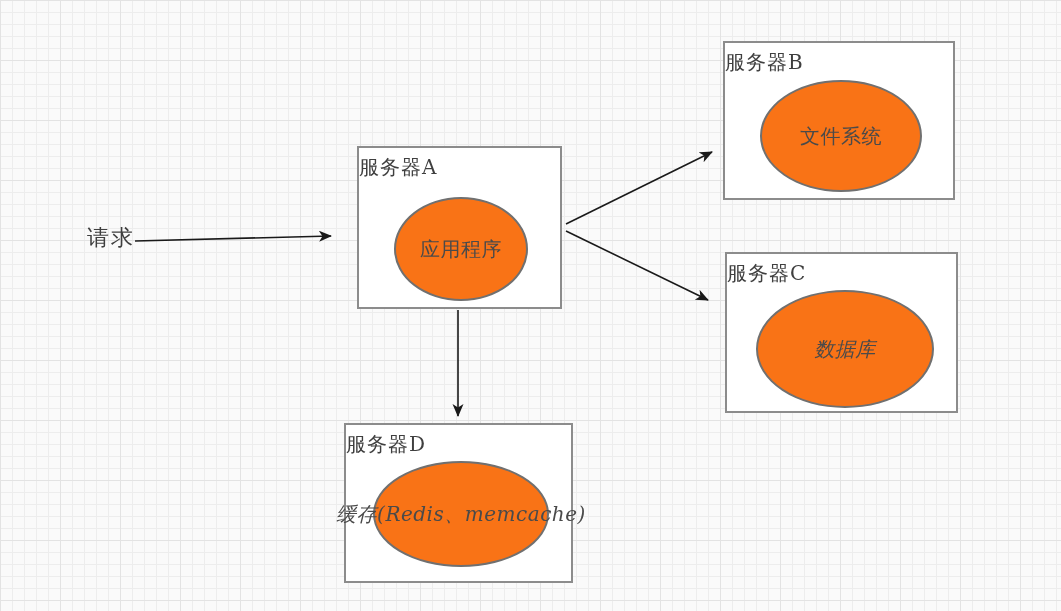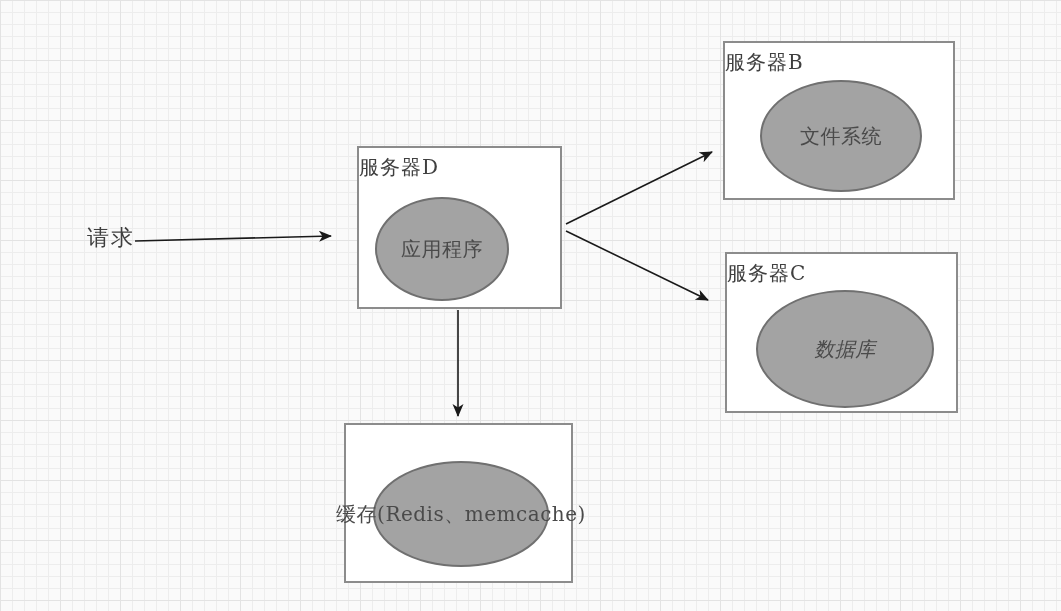--- a/index.html
+++ b/index.html
@@ -42,51 +42,51 @@
     font-size: 20px;
     color: #3f3f3f;
     letter-spacing: 1px;
     white-space: nowrap;
   }
   .ellipse {
     position: absolute;
     border: 2px solid #707070;
     border-radius: 50%;
     box-sizing: border-box;
-    background: #a3a3a3;
+    background: #f97316;
     display: flex;
     align-items: center;
     justify-content: center;
   }
   .ellipse-label {
     font-size: 20px;
     color: #4a4a4a;
     white-space: nowrap;
     letter-spacing: 0.5px;
   }
   .free-label {
     position: absolute;
     font-size: 22px;
     color: #3f3f3f;
     letter-spacing: 2px;
     white-space: nowrap;
     margin-left: 20px;
   }
   
   .node-a { left: 357px; top: 146px; width: 205px; height: 163px; }
-  .node-a .ellipse { left: 16px; top: 49px; width: 134px; height: 104px; }
+  .node-a .ellipse { left: 35px; top: 49px; width: 134px; height: 104px; }
   
   .node-b { left: 723px; top: 41px; width: 232px; height: 159px; }
   .node-b .ellipse { left: 35px; top: 37px; width: 162px; height: 112px; }
   
   .node-c { left: 725px; top: 252px; width: 233px; height: 161px; padding-left: 41px; }
   .node-c .ellipse { left: 29px; top: 36px; width: 178px; height: 118px; font-style: italic; }
   
   .node-d { left: 344px; top: 423px; width: 229px; height: 160px; }
-  .node-d .ellipse { left: 27px; top: 36px; width: 176px; height: 106px; }
+  .node-d .ellipse { left: 27px; top: 36px; width: 176px; height: 106px; font-style: italic; }
   .request-label { left: 67px; top: 223px; }
 </style>
 </head>
 <body>
 
 <div class="canvas">
 
   <svg class="edge-layer" width="1061" height="611" viewBox="0 0 1061 611" xmlns="http://www.w3.org/2000/svg">
     <defs>
       <marker id="arrowhead" markerWidth="16" markerHeight="14" refX="12" refY="5.5" orient="auto" markerUnits="userSpaceOnUse">
@@ -95,39 +95,40 @@
     </defs>
     <path d="M135,241 L331,236" stroke="#1a1a1a" stroke-width="1.6" fill="none" marker-end="url(#arrowhead)"></path>
     <path d="M566,224 L712,152" stroke="#1a1a1a" stroke-width="1.6" fill="none" marker-end="url(#arrowhead)"></path>
     <path d="M566,231 L708,300" stroke="#1a1a1a" stroke-width="1.6" fill="none" marker-end="url(#arrowhead)"></path>
     <path d="M458,310 L458,416" stroke="#1a1a1a" stroke-width="1.6" fill="none" marker-end="url(#arrowhead)"></path>
   </svg>
 
   <div class="free-label request-label">请求</div>
 
   <div class="node node-a">
-    <div class="node-title">服务器D</div>
+    <div class="node-title">服务器A</div>
     <div class="ellipse">
       <span class="ellipse-label">应用程序</span>
     </div>
   </div>
 
   <div class="node node-b">
     <div class="node-title">服务器B</div>
     <div class="ellipse">
       <span class="ellipse-label">文件系统</span>
     </div>
   </div>
 
   <div class="node node-c">
     <div class="node-title">服务器C</div>
     <div class="ellipse">
       <span class="ellipse-label">数据库</span>
     </div>
   </div>
 
   <div class="node node-d">
+    <div class="node-title">服务器D</div>
     <div class="ellipse">
       <span class="ellipse-label">缓存(Redis、memcache)</span>
     </div>
   </div>
 
 </div>
 
 </body></html>

